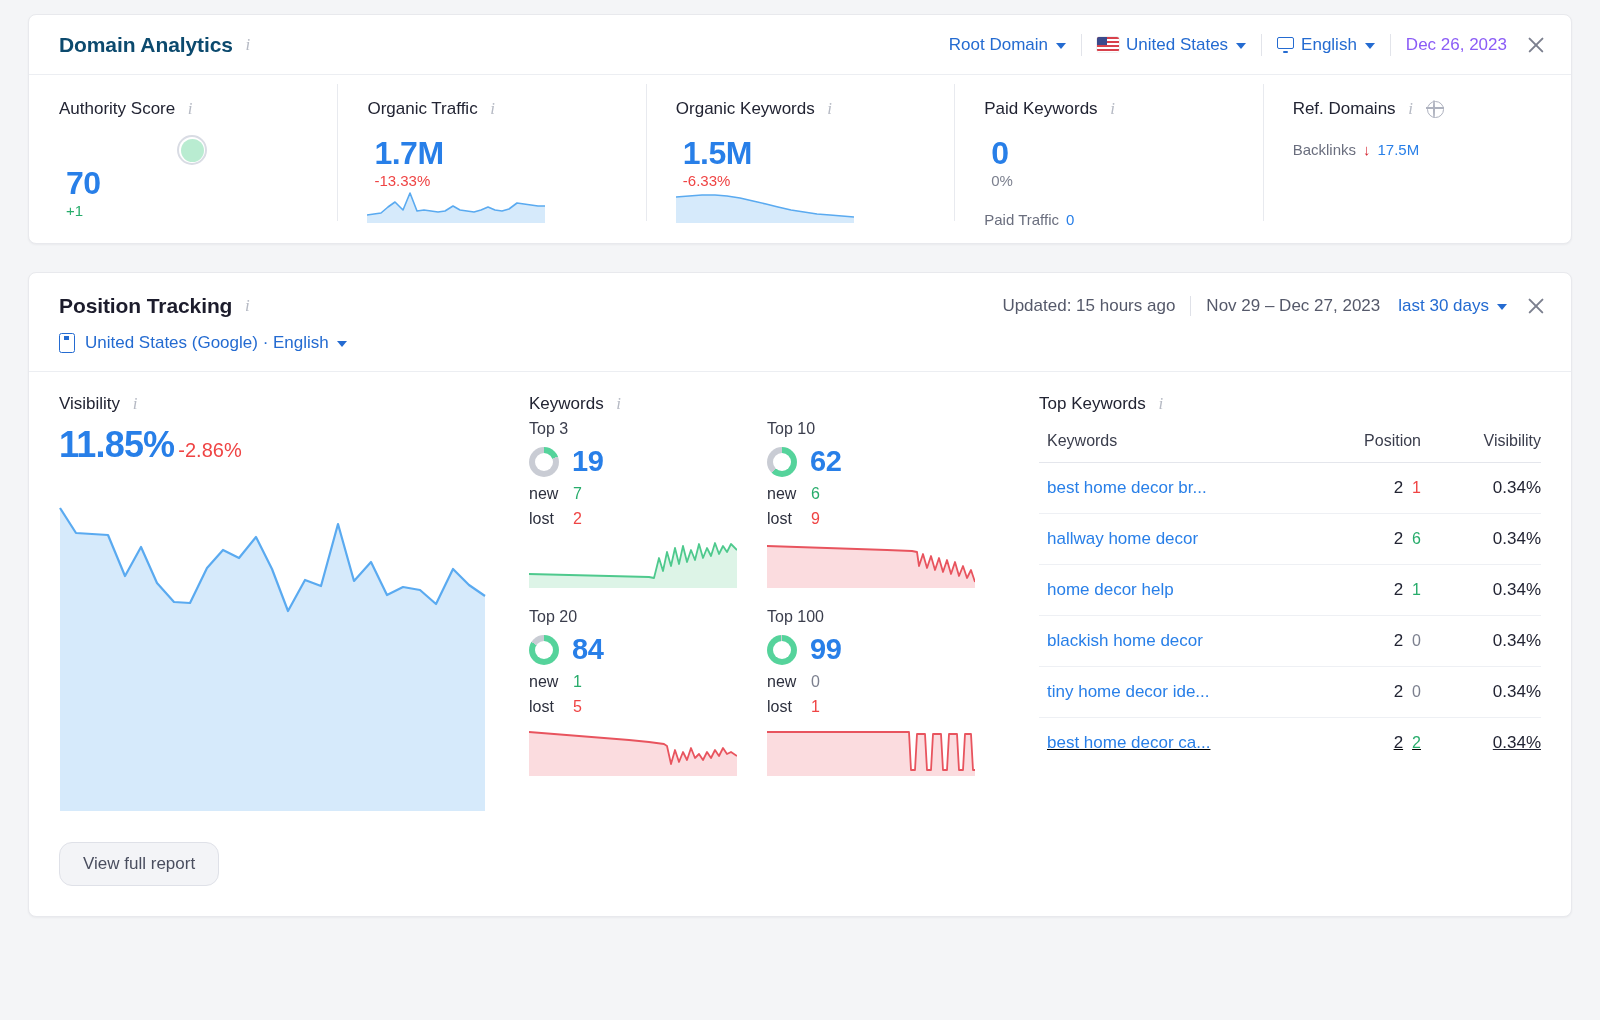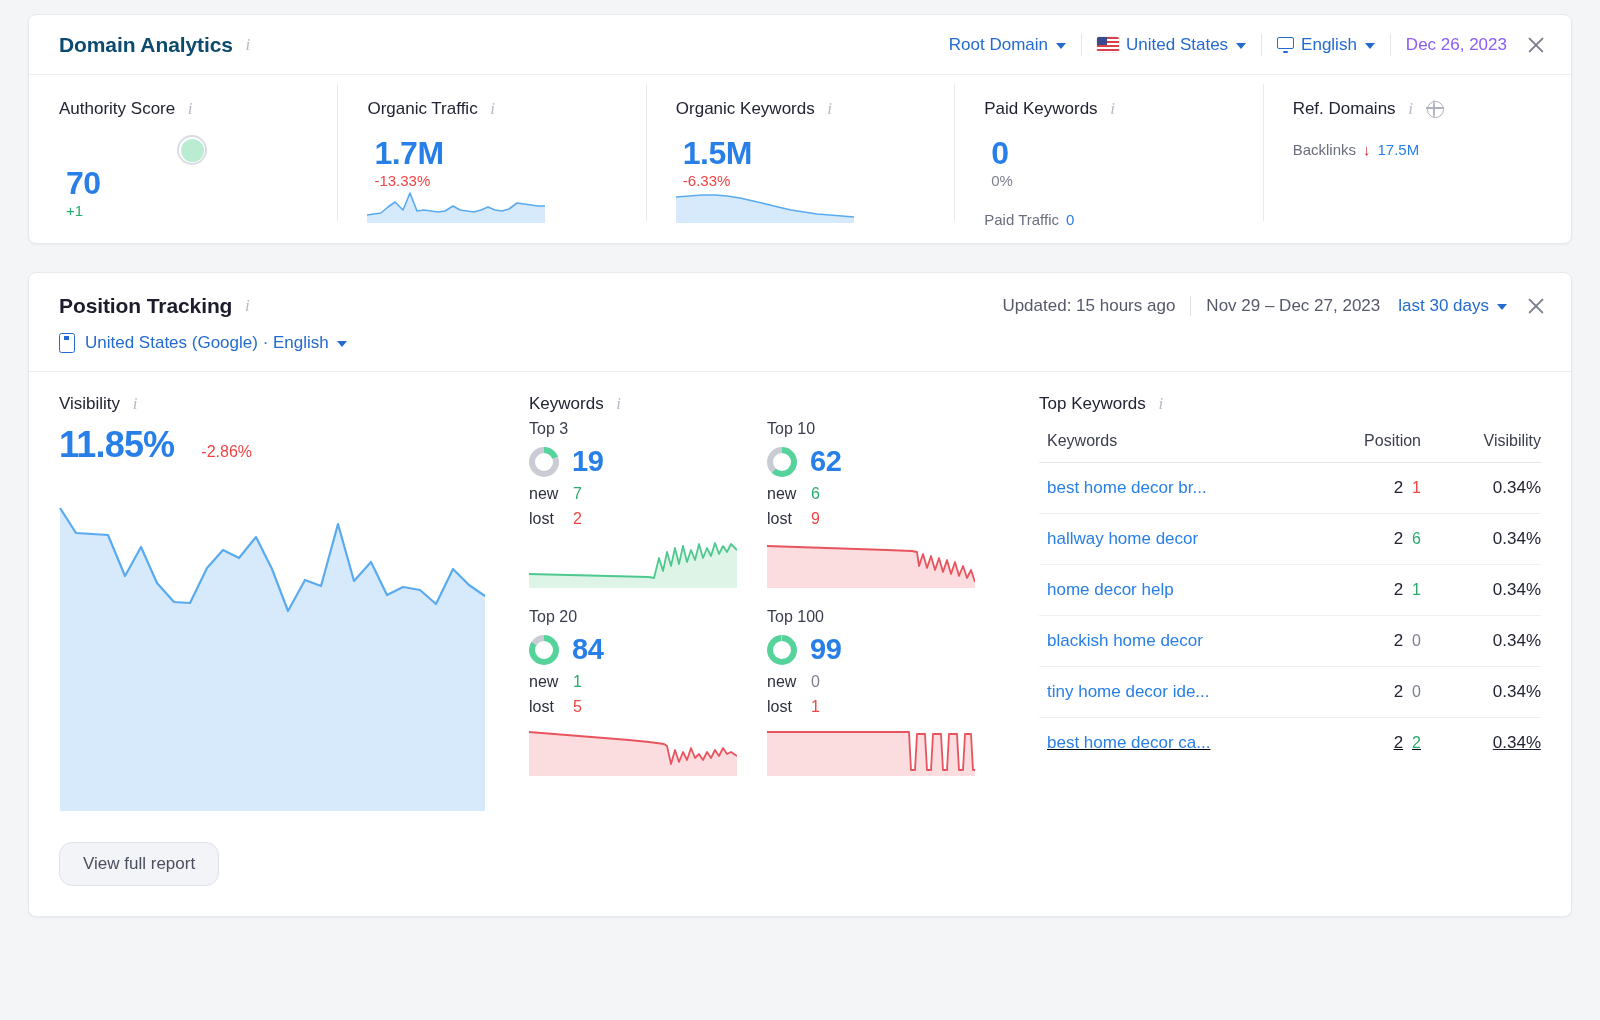--- a/index.html
+++ b/index.html
@@ -131,21 +131,21 @@
     background: #246bd1;
   }
 
   .pt-body { display: flex; padding: 22px 30px 0 30px; }
 
   
   .col-vis { width: 470px; flex: none; }
   .sec-label { font-size: 17px; color: #222433; display: flex; align-items: center; }
   .vis-value { display: flex; align-items: baseline; margin-top: 10px; }
   .vis-big { font-size: 36px; font-weight: bold; color: #287fe8; letter-spacing: -.8px; }
-  .vis-delta { font-size: 16px; margin-left: 27px; }
+  .vis-delta { font-size: 20px; margin-left: 4px; }
   .vis-chart { margin-top: 24px; }
 
   
   .col-kw { width: 500px; flex: none; }
   .kw-grid { display: flex; flex-wrap: wrap; margin-top: 6px; }
   .kw-cell { width: 238px; margin-bottom: 16px; }
   .kw-top { font-size: 16px; color: #3a3d4c; }
   .kw-num-row { display: flex; align-items: center; margin-top: 7px; }
   .donut { width: 30px; height: 30px; border-radius: 50%; flex: none; position: relative; }
   .donut i {

